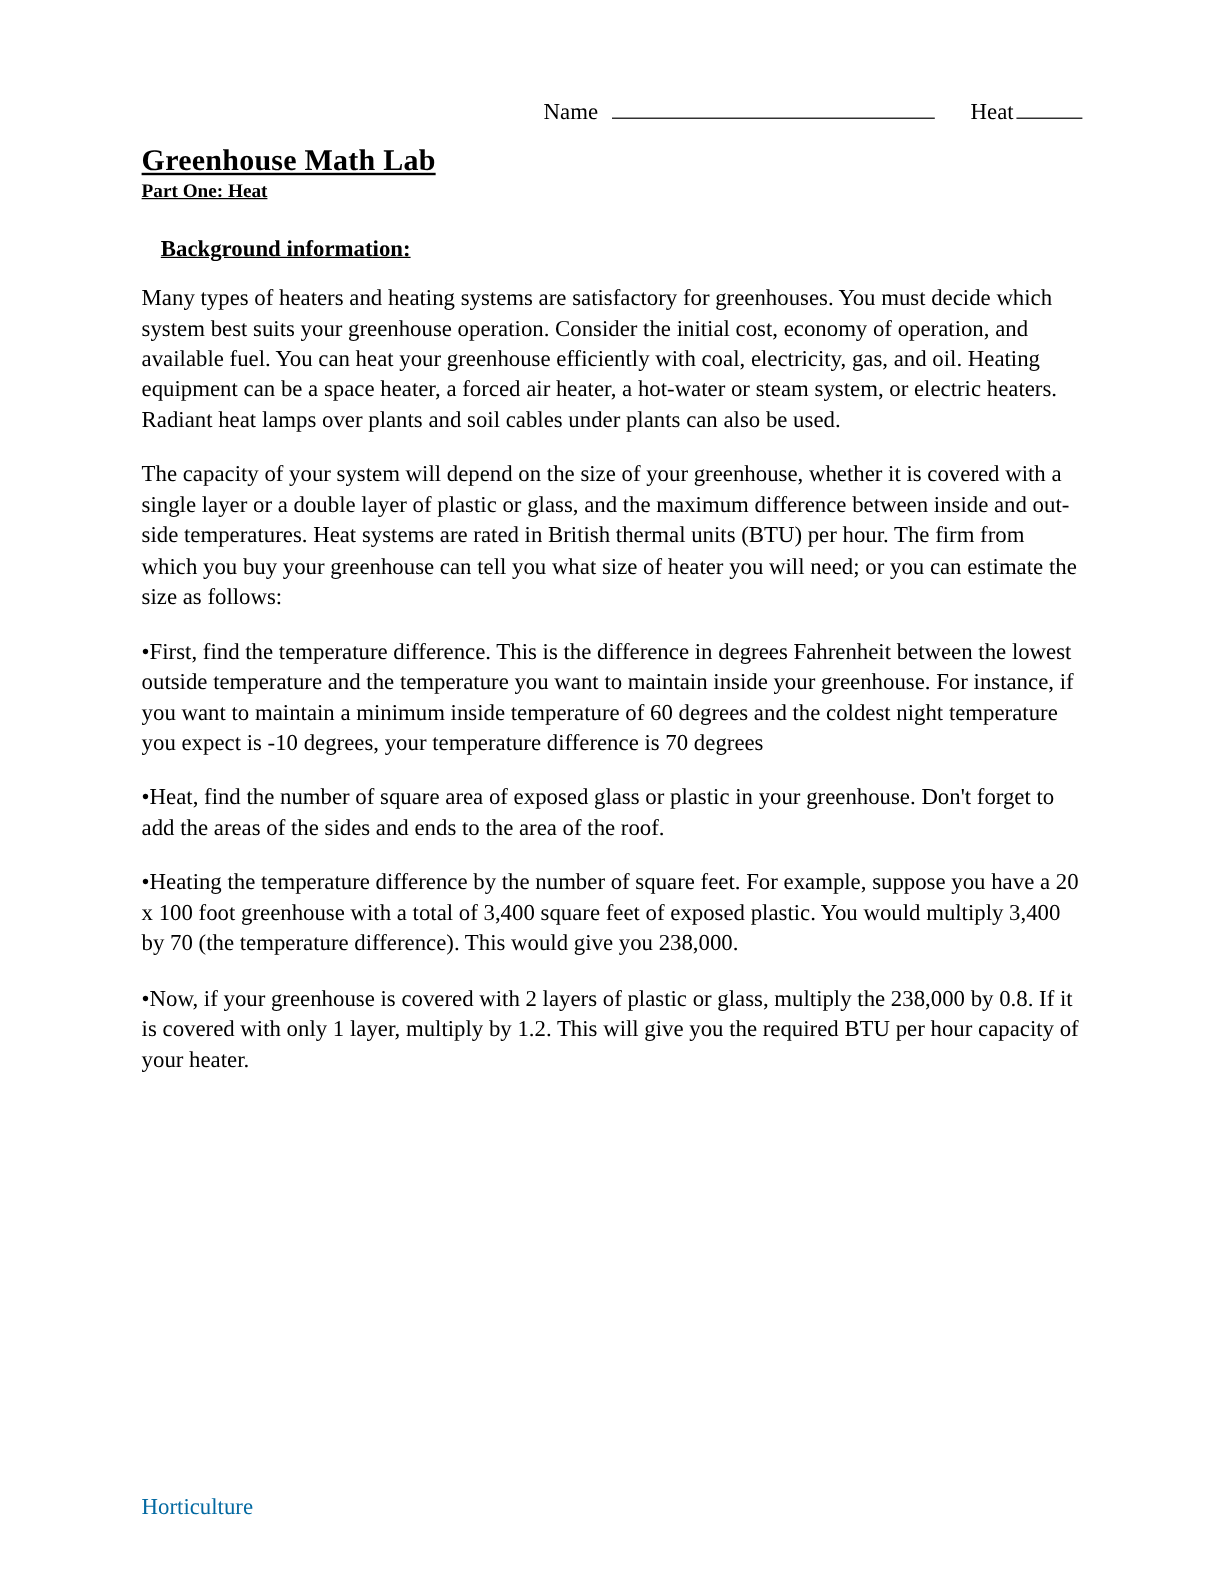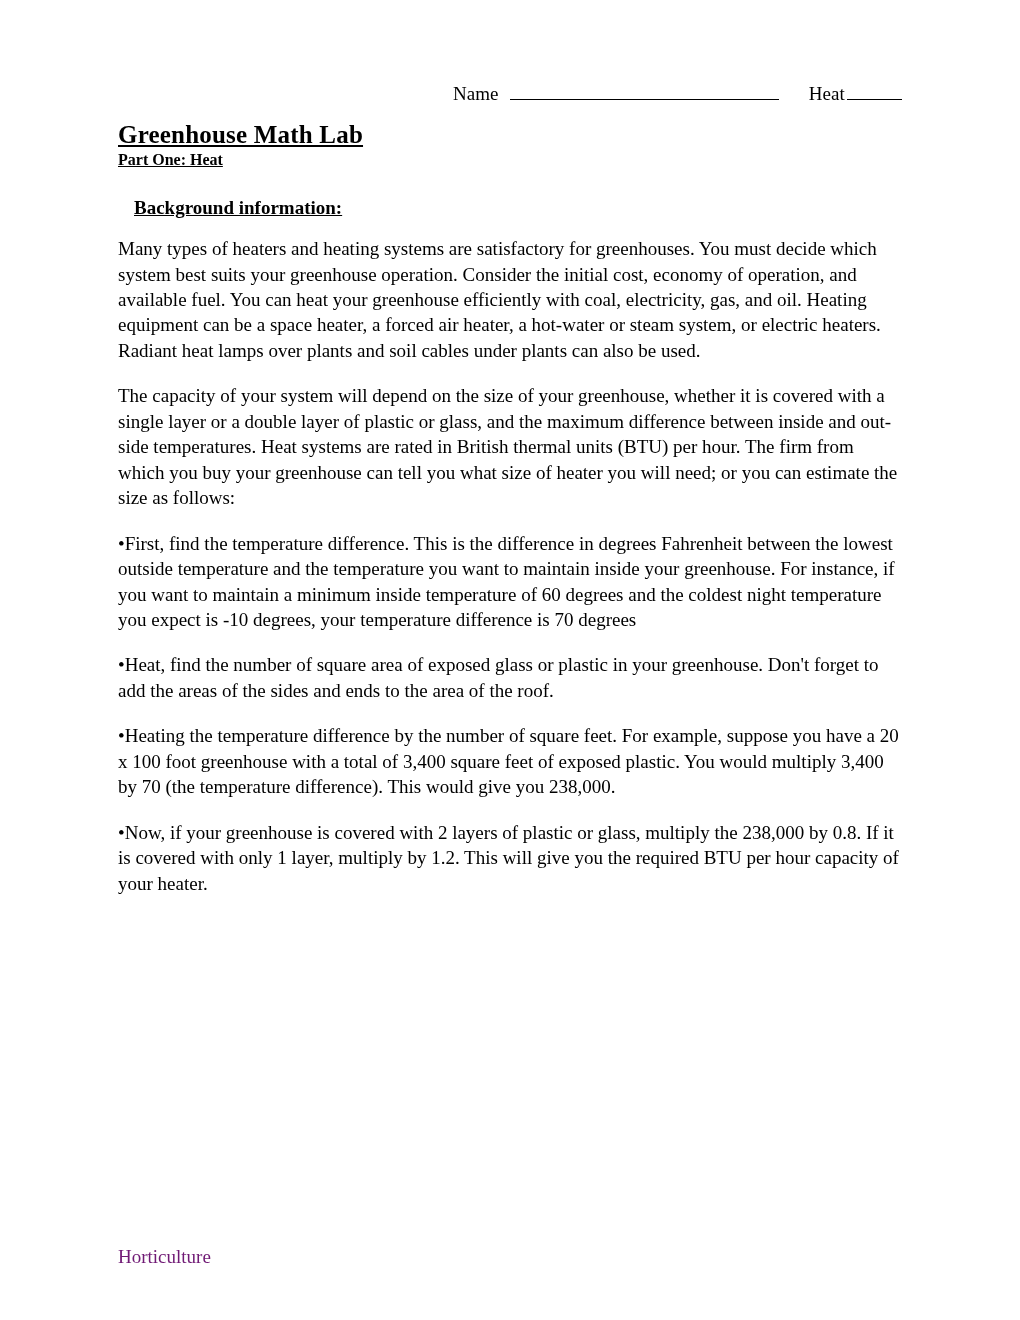--- a/index.html
+++ b/index.html
@@ -88,21 +88,21 @@
   p.body-text.tight {
     margin-top: 0;
   }
   .nb { font-weight: normal; }
 
   .footer {
     position: absolute;
     left: 118px;
     bottom: 52px;
     font-size: 19px;
-    color: #701a75;
+    color: #0369a1;
   }
 </style>
 </head>
 <body>
 
 <div class="page">
 
   <div class="name-line">
     <span class="name-label">Name</span>
     <span class="name-rule"></span>

